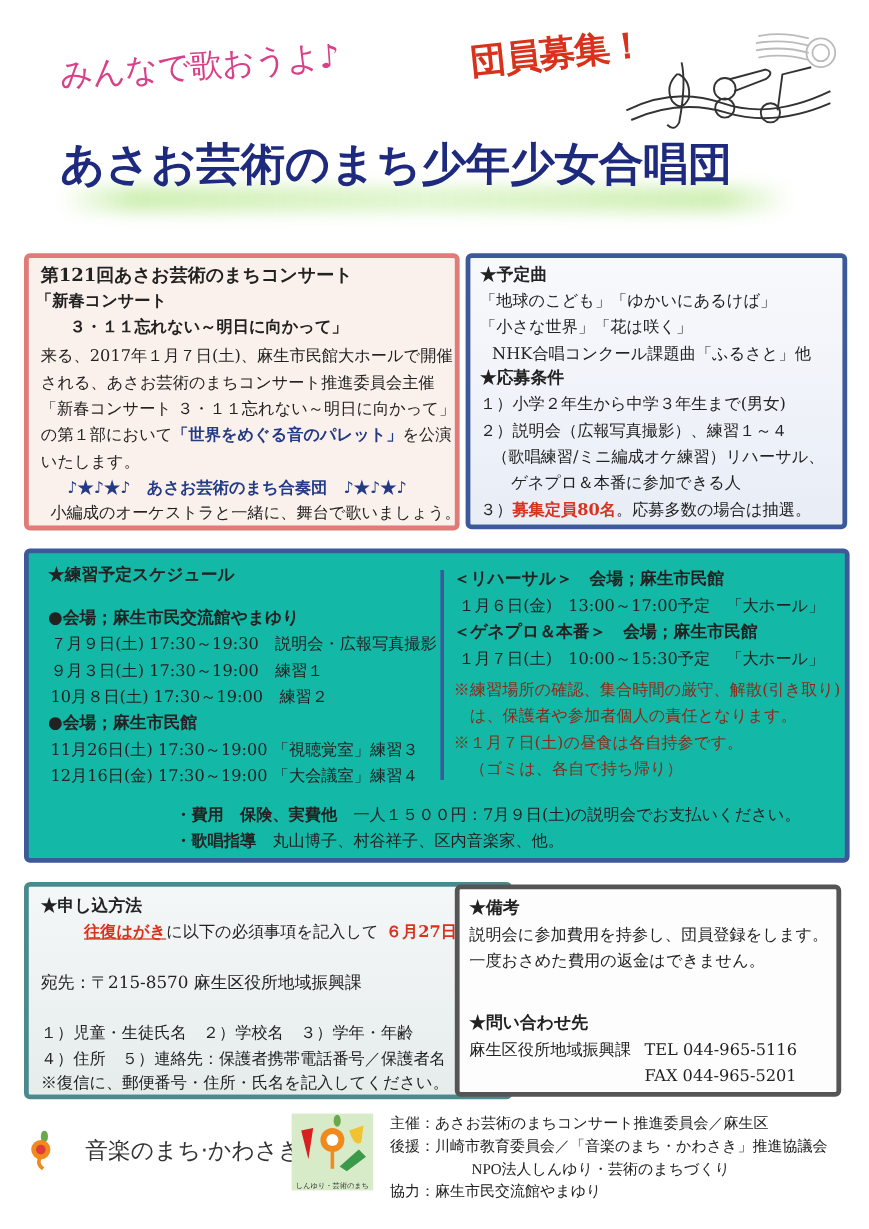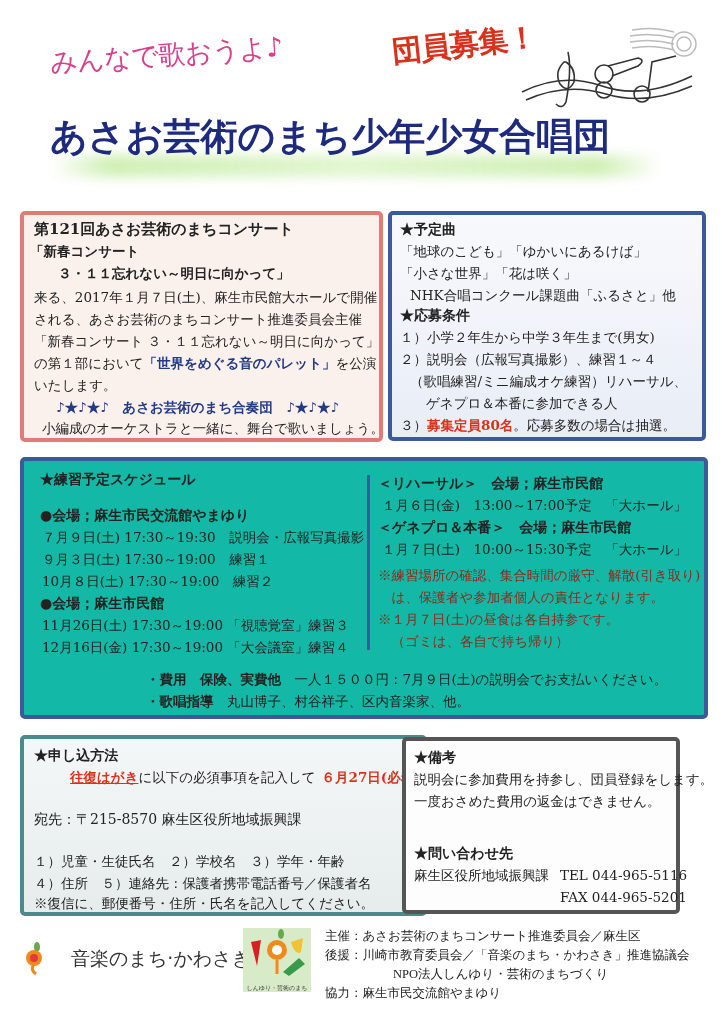--- a/index.html
+++ b/index.html
@@ -10,21 +10,21 @@
   .recruit{left:392px;top:32px;font-size:30px;font-weight:bold;color:#d8321d;transform:rotate(-6deg);transform-origin:left center;white-space:nowrap;letter-spacing:-1px;}
   .deco{left:512px;top:22px;width:190px;height:90px;}
   .title-glow{left:50px;top:155px;width:610px;height:22px;background:linear-gradient(90deg,rgba(150,220,90,0.0),rgba(150,220,90,0.45) 10%,rgba(170,230,120,0.35) 50%,rgba(150,220,90,0.45) 90%,rgba(150,220,90,0));filter:blur(6px);}
   .main-title{left:50px;top:112px;width:620px;font-size:37px;font-weight:bold;color:#1d2a7e;white-space:nowrap;letter-spacing:0px;}
   
   .box{position:absolute;box-sizing:border-box;border-radius:5px;}
   .box-concert{left:20px;top:211px;width:363px;height:231px;border:4px solid #e07b78;background:#fbf1ec;}
   .box-songs{left:388px;top:211px;width:318px;height:230px;border:4px solid #3c5a9a;background:linear-gradient(180deg,#f8f9fc,#e8edf6);}
   .box-schedule{left:20px;top:457px;width:688px;height:262px;border:4px solid #3c5a9a;background:#14b8a6;}
   .box-apply{left:20px;top:735px;width:407px;height:181px;border:4px solid #4b8a8c;background:linear-gradient(180deg,#f4f7f7,#e6ecec);}
-  .box-notes{left:402px;top:737px;width:278px;height:177px;border:4px solid #555555;background:#fdfdfd;}
+  .box-notes{left:379px;top:737px;width:322px;height:177px;border:4px solid #555555;background:#fdfdfd;}
   .line{position:absolute;white-space:nowrap;font-size:13.5px;line-height:20px;}
   .b{font-weight:bold;}
   .h{font-weight:bold;font-size:14px;}
   .navy{color:#233b86;font-weight:bold;}
   .red{color:#d8321d;font-weight:bold;}
   .darkred{color:#8c2a1a;}
   .ul{text-decoration:underline;}
   .vsep{position:absolute;left:367px;top:475px;width:3px;height:175px;background:#3c5a9a;}
   .footer{font-size:12.5px;line-height:19px;white-space:nowrap;position:absolute;font-family:Liberation Serif, serif;}
 </style>

